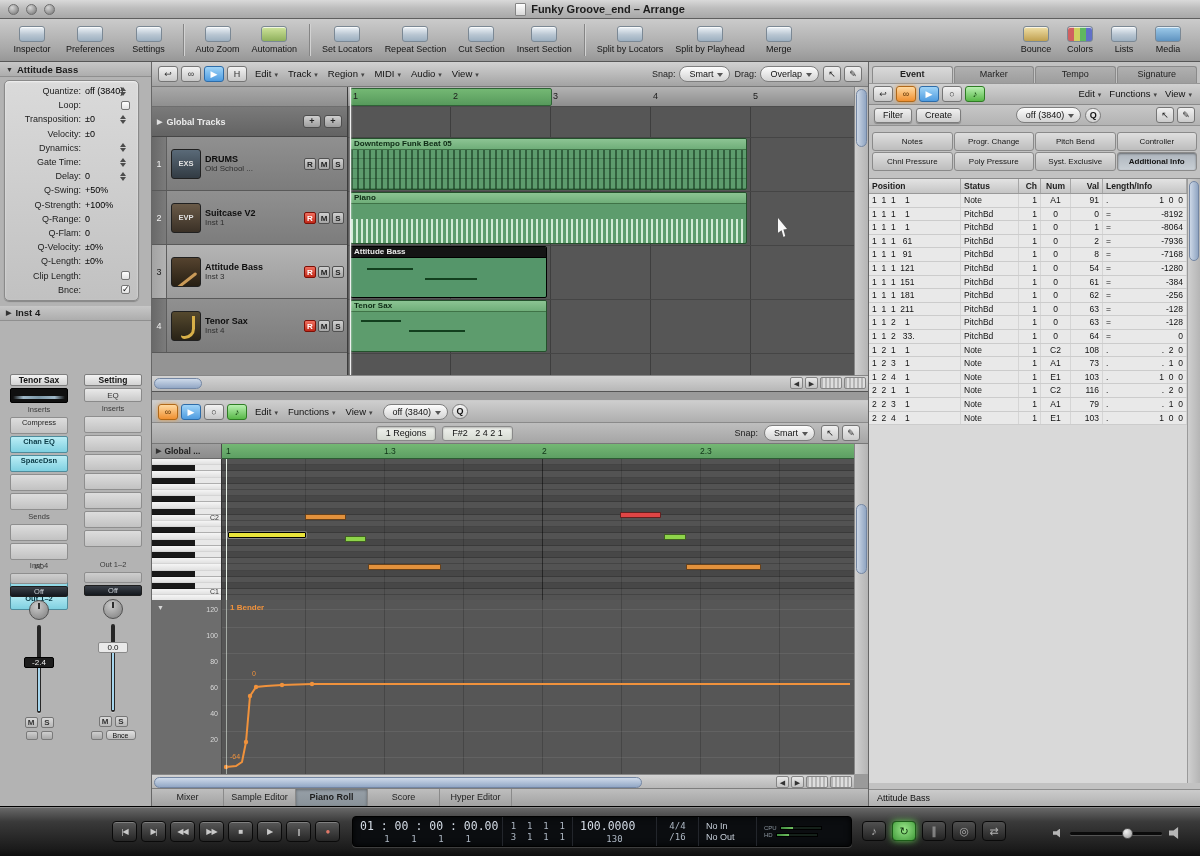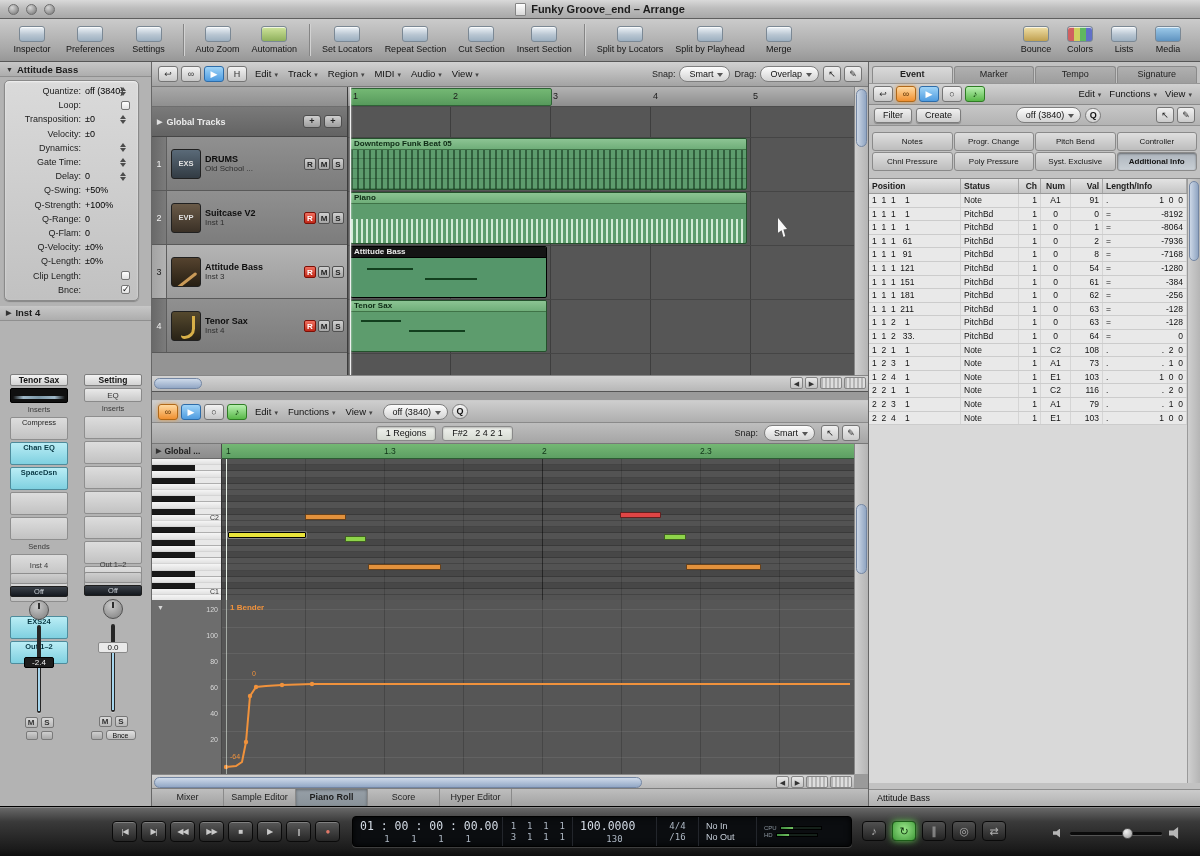--- a/index.html
+++ b/index.html
@@ -44,21 +44,21 @@
 
 
 #strips{position:absolute;left:0;top:308px;right:0;bottom:0;padding:4px 6px 0 10px;display:flex;gap:16px}
 .strip{width:58px;display:flex;flex-direction:column;gap:2px}
 .strip-title{height:12px;background:linear-gradient(#f3f3f3,#d2d2d2);border:1px solid #7e7e7e;border-radius:2px;font-size:8.5px;font-weight:bold;text-align:center;line-height:11px;overflow:hidden;white-space:nowrap}
 .strip-display{height:15px;background:#101010;border:1px solid #000;border-radius:2px;position:relative;overflow:hidden}
 .strip-display::after{content:"";position:absolute;left:2px;right:2px;top:50%;height:3px;background:linear-gradient(90deg,transparent,#9fb8c8 20%,#7a96a6 50%,#9fb8c8 80%,transparent)}
 .eq-box{height:14px;background:linear-gradient(#e9e9e9,#c9c9c9);border:1px solid #8a8a8a;border-radius:2px;font-size:8px;text-align:center;line-height:13px;color:#333}
 .sec-label{font-size:7.5px;color:#3a3a3a;text-align:center;height:10px;line-height:10px}
 .strip-mid{height:154px;display:flex;flex-direction:column;gap:2px}
-.slot{height:23px;border:1px solid #8e8e8e;border-radius:2px;background:linear-gradient(#dddddd,#c2c2c2);font-size:7.5px;text-align:center;line-height:10px;color:#1d1d1d;overflow:hidden;white-space:nowrap}
+.slot{height:17px;border:1px solid #8e8e8e;border-radius:2px;background:linear-gradient(#dddddd,#c2c2c2);font-size:7.5px;text-align:center;line-height:10px;color:#1d1d1d;overflow:hidden;white-space:nowrap}
 .slot.cyan{background:linear-gradient(#baedf5,var(--slot-cyan,#7fd0e0));border-color:#4e8c9c;color:#083844;font-weight:bold}
 .group-box{height:11px;border:1px solid #8e8e8e;border-radius:2px;background:linear-gradient(#cecece,#b6b6b6)}
 .off-btn{height:11px;border:1px solid #1e1e1e;border-radius:2px;background:linear-gradient(#3a4048,#14181e);color:#ccd2d8;font-size:7.5px;text-align:center;line-height:10px}
 .knob{width:20px;height:20px;border-radius:50%;margin:1px auto;background:radial-gradient(circle at 40% 30%,#cacaca,#7c7c7c);border:1px solid #525252;position:relative}
 .knob::after{content:"";position:absolute;left:50%;top:2px;width:2px;height:6px;background:#2e2e2e;transform:translateX(-50%)}
 .fader{height:92px;position:relative}
 .groove{position:absolute;left:50%;top:2px;bottom:2px;width:4px;transform:translateX(-50%);background:#262626;border-radius:2px;box-shadow:0 1px 0 rgba(255,255,255,.4)}
 .fill{position:absolute;left:50%;bottom:4px;width:2px;transform:translateX(-50%);background:#a6d6ee}
 .fval{position:absolute;left:50%;transform:translateX(-50%);width:30px;height:11px;font-size:8px;text-align:center;line-height:10px;border-radius:2px}
 .fval.dark{background:#1d1d1d;color:#efefef;border:1px solid #000}

